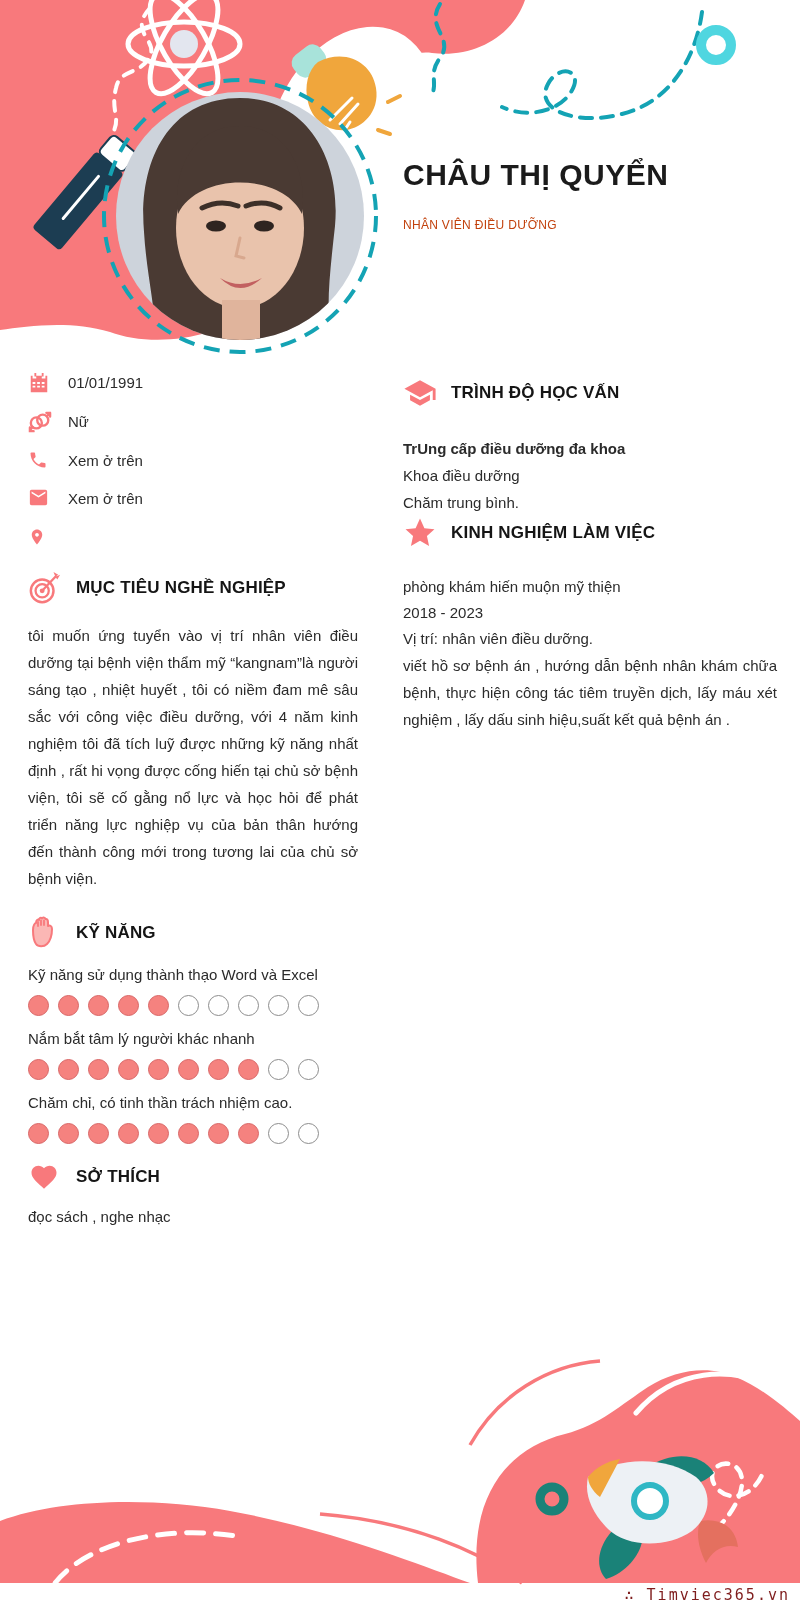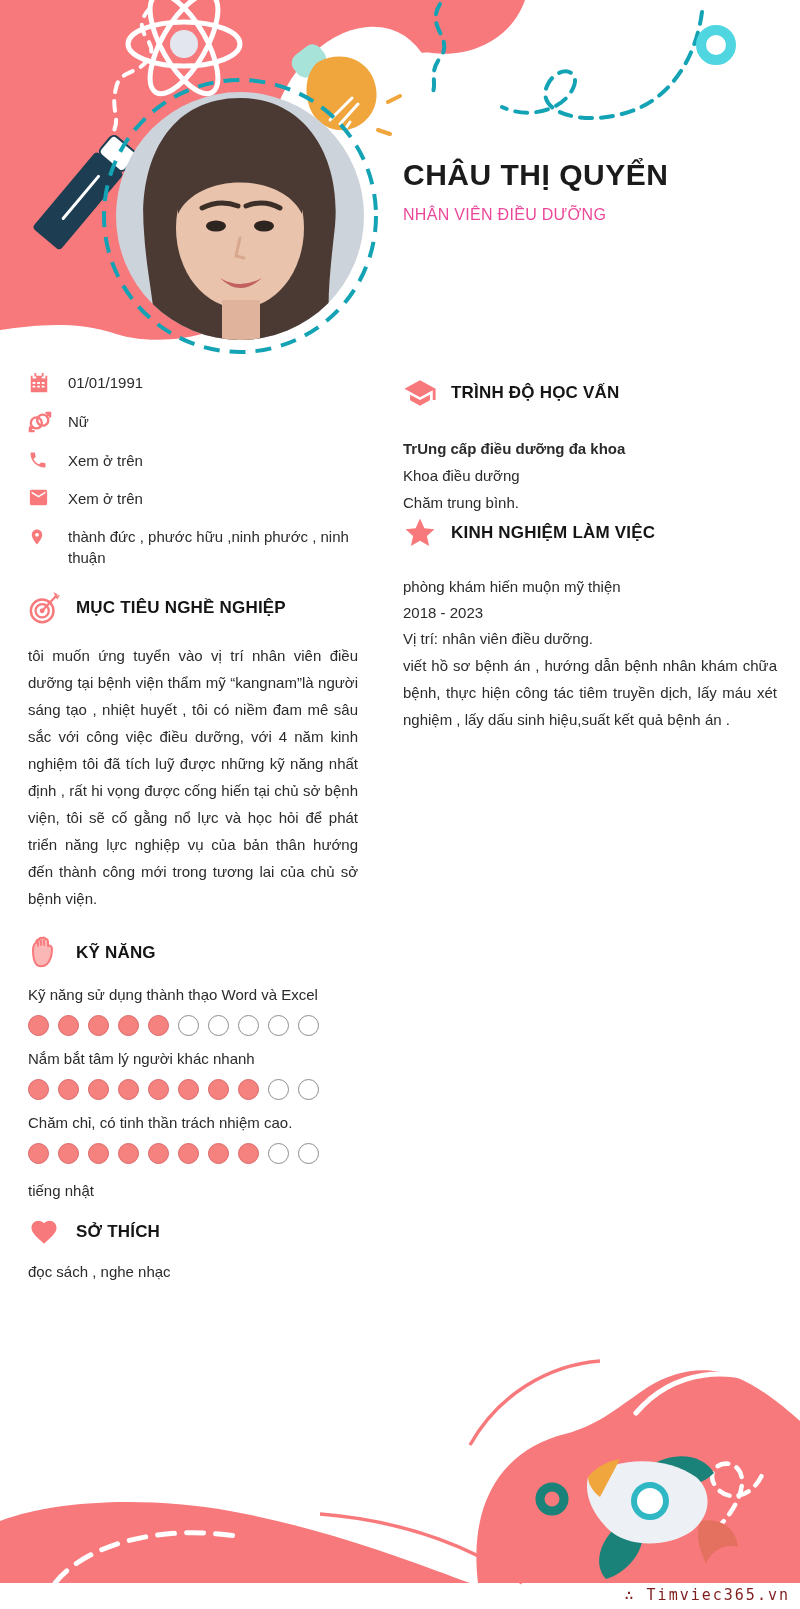--- a/index.html
+++ b/index.html
@@ -9,21 +9,21 @@
     background:#ffffff; overflow:hidden;
     font-family:"Liberation Sans","DejaVu Sans",sans-serif;
     color:#2b2b2b;
   }
   .hdr-svg, .ftr-svg { position:absolute; left:0; display:block; }
   .hdr-svg { top:0; }
   .ftr-svg { bottom:0; }
 
   .name-block { position:absolute; left:403px; top:158px; width:380px; }
   .name-block h1 { font-size:30px; font-weight:bold; color:#1b1b1b; letter-spacing:0.5px; }
-  .name-block .job { margin-top:14px; font-size:16px; color:#ec4899; letter-spacing:0.3px; }
+  .name-block .job { margin-top:26px; font-size:12px; color:#c2410c; letter-spacing:0.3px; }
 
   .left-col  { position:absolute; left:28px;  top:372px; width:330px; }
   .right-col { position:absolute; left:403px; top:377px; width:374px; }
 
   .info-list { list-style:none; }
   .info-row { display:flex; align-items:flex-start; margin-bottom:17px; font-size:15px; line-height:21px; color:#2b2b2b; }
   .info-row .ic { width:24px; flex:0 0 24px; margin-right:16px; display:flex; justify-content:flex-start; }
   .info-row .ic svg { display:block; }
 
   .sec-head { display:flex; align-items:center; margin-bottom:16px; }
@@ -161,21 +161,20 @@
             </svg>
         </span>
         <span>Xem ở trên</span>
       </li>
       <li class="info-row">
         <span class="ic">
           <svg width="18" height="22" viewBox="0 0 24 24">
               <path fill="#F8797C" d="M12 2C8.1 2 5 5.1 5 9c0 5.2 7 13 7 13s7-7.8 7-13c0-3.9-3.1-7-7-7zm0 9.5c-1.4 0-2.5-1.1-2.5-2.5s1.1-2.5 2.5-2.5 2.5 1.1 2.5 2.5-1.1 2.5-2.5 2.5z"></path>
             </svg>
         </span>
-        <span>thành đức , phước hữu ,ninh phước , ninh thuận</span>
       </li>
     </ul>
 
     <div class="objective-sec">
       <div class="sec-head">
         <span class="ic">
           <svg width="34" height="36" viewBox="0 0 36 38">
             <circle cx="15" cy="22" r="12" fill="none" stroke="#F8797C" stroke-width="2.6"></circle>
             <circle cx="15" cy="22" r="7" fill="none" stroke="#F8797C" stroke-width="2.4"></circle>
             <circle cx="15" cy="22" r="2.6" fill="#F8797C"></circle>
@@ -240,21 +239,20 @@
             <span class="dot filled"></span>
             <span class="dot filled"></span>
             <span class="dot filled"></span>
             <span class="dot"></span>
             <span class="dot"></span>
           </div>
       </div>
     </div>
 
     <div class="cert-sec">
-      <div class="plain-item">tiếng nhật</div>
     </div>
 
     <div class="hobby-sec">
       <div class="sec-head">
         <span class="ic">
           <svg width="32" height="30" viewBox="0 0 24 24">
               <path fill="#F8797C" d="M12 21.35l-1.45-1.32C5.4 15.36 2 12.28 2 8.5 2 5.42 4.42 3 7.5 3c1.74 0 3.41.81 4.5 2.09C13.09 3.81 14.76 3 16.5 3 19.58 3 22 5.42 22 8.5c0 3.78-3.4 6.86-8.55 11.54L12 21.35z"></path>
             </svg>
         </span>
         <span class="ttl">SỞ THÍCH</span>

